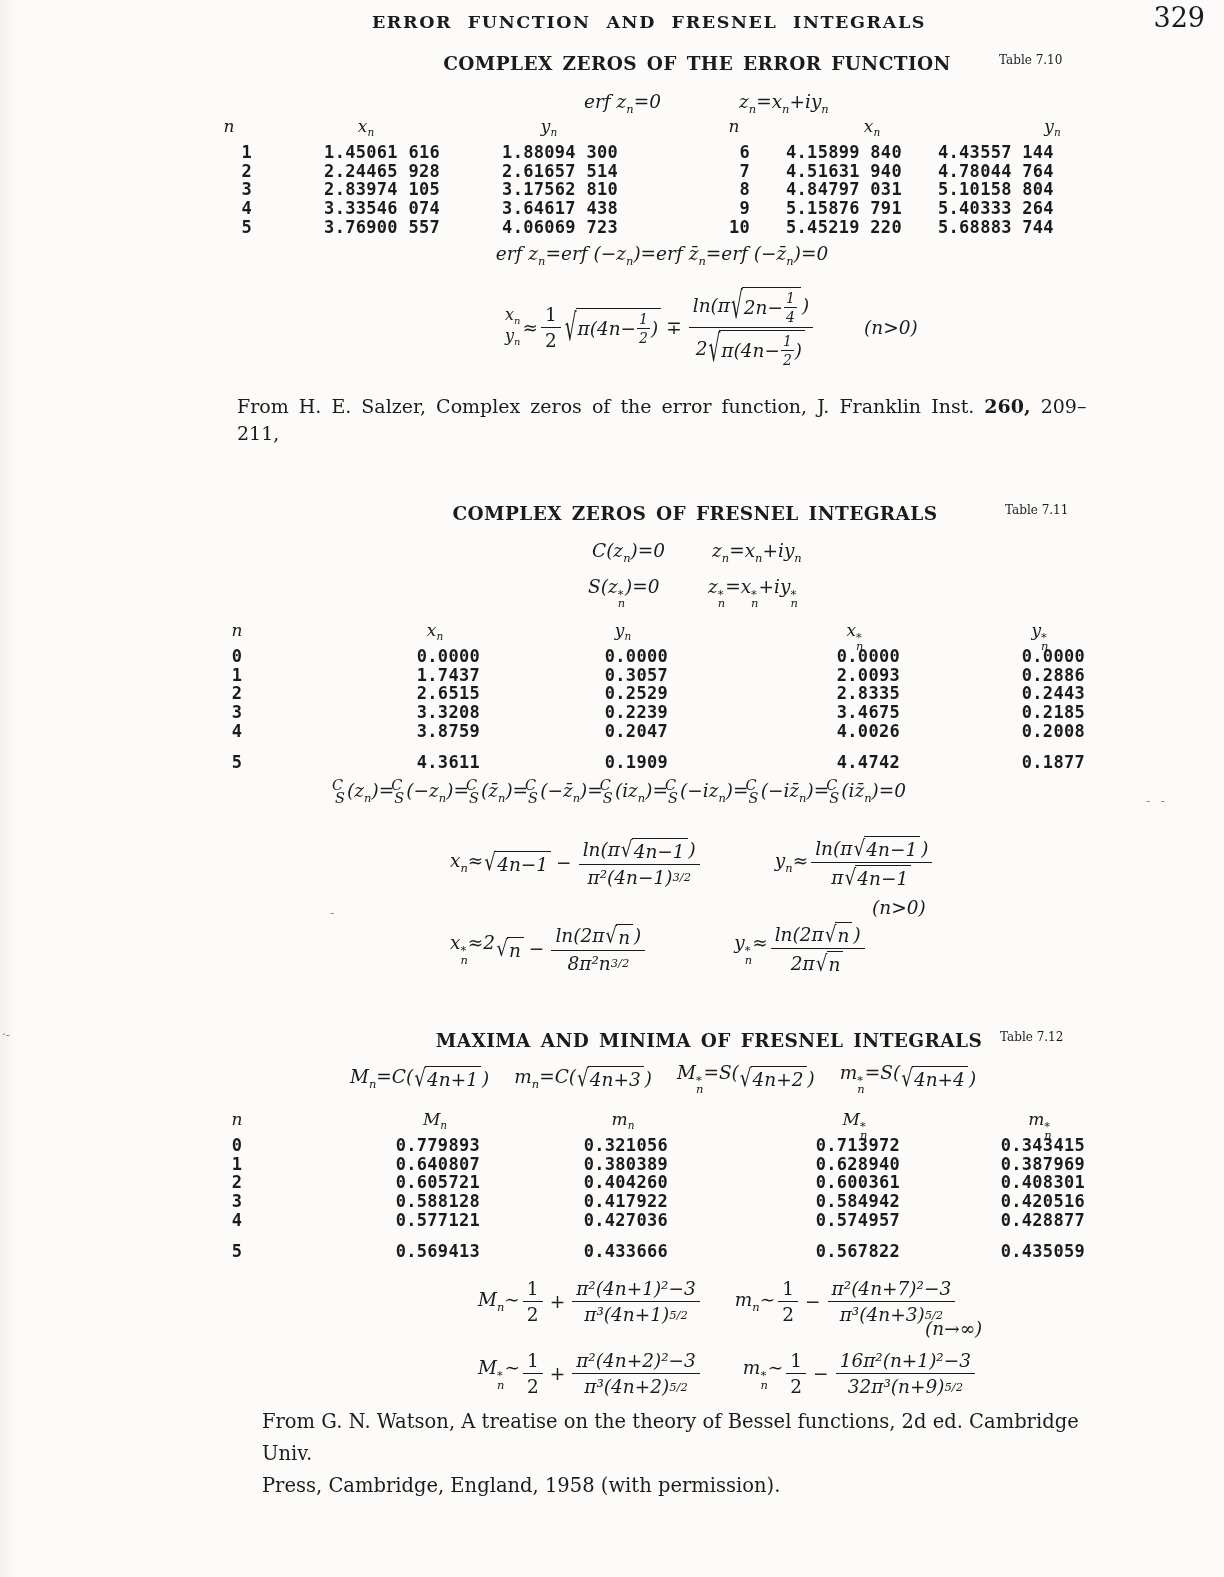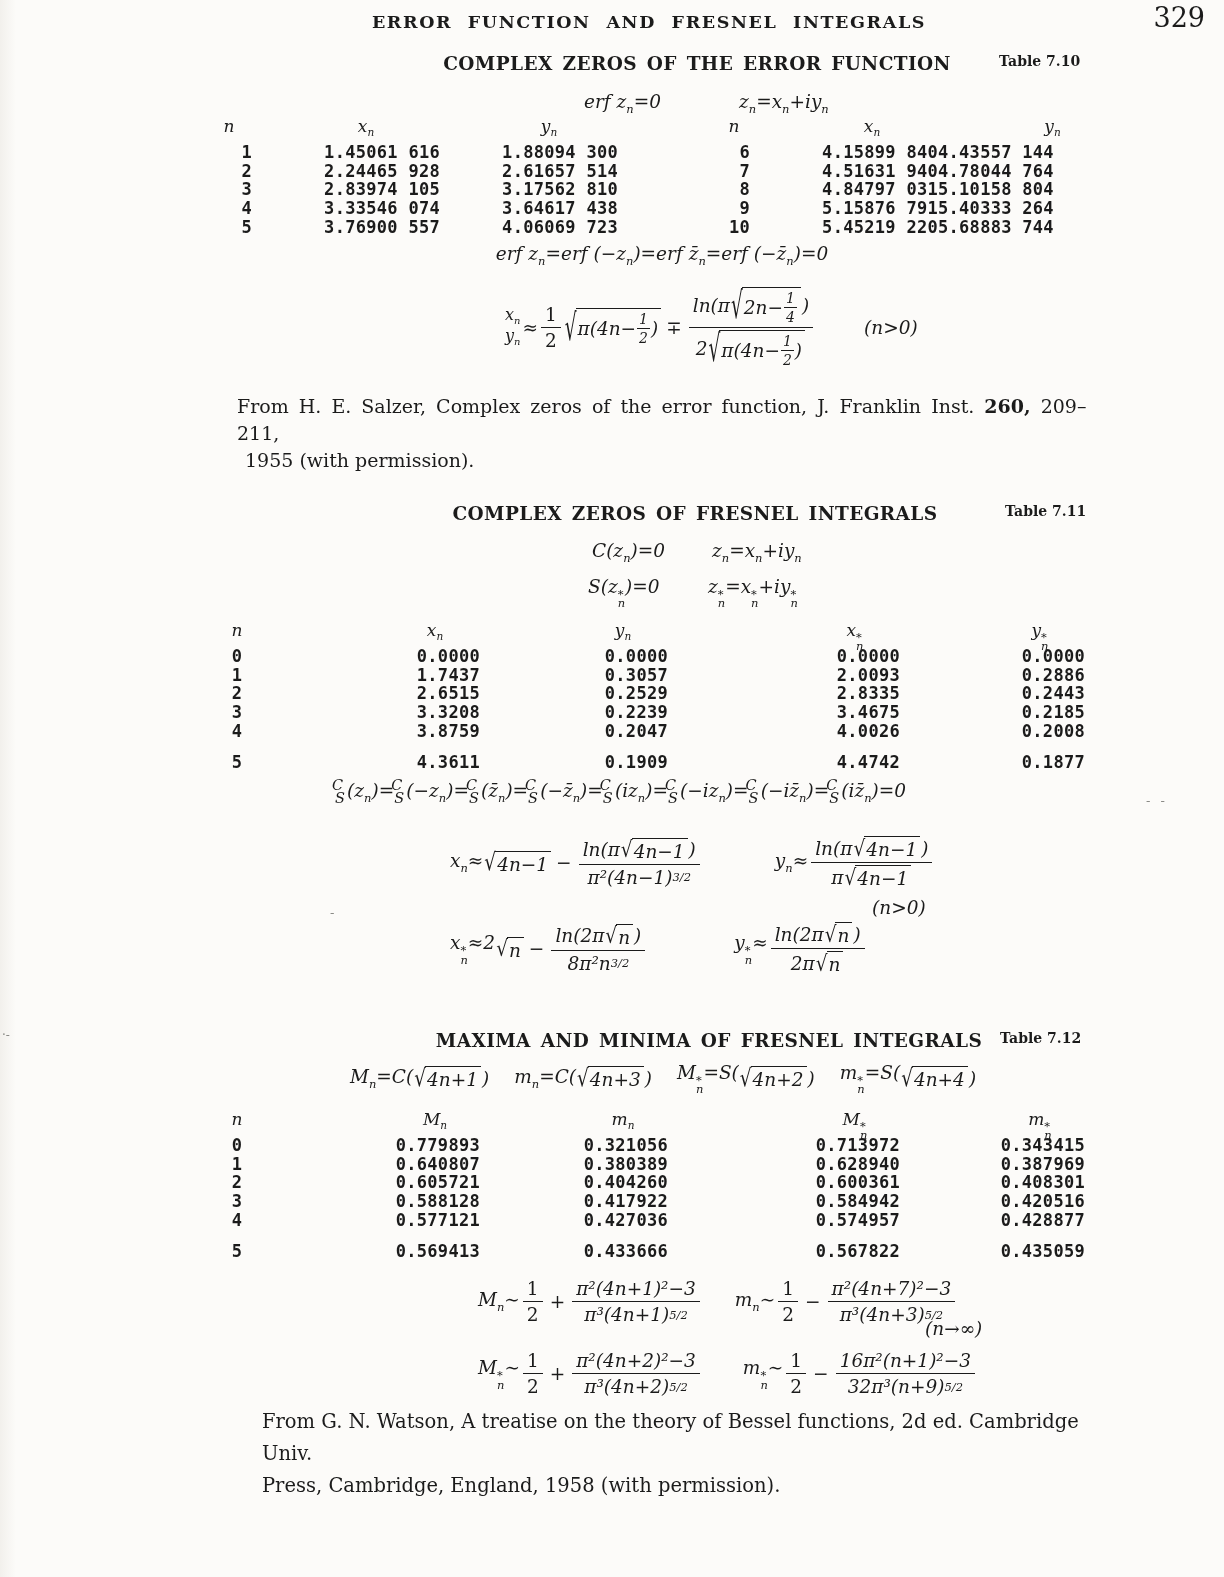--- a/index.html
+++ b/index.html
@@ -4,38 +4,38 @@
 <style>
   html,body{margin:0;padding:0;background:#e8e6e2}
   #page{position:relative;width:1224px;height:1577px;margin:0 auto;
         background:linear-gradient(90deg,#f2f0ec 0,#fcfbf9 16px,#fcfbf9 100%);
         color:#1b1b1b;font-family:"DejaVu Serif","DejaVu Sans",serif;overflow:hidden}
   .abs{position:absolute}
   .ctr{text-align:center}
   .head{font-weight:bold;font-size:17.5px;letter-spacing:1.6px;word-spacing:8px}
   .pageno{font-size:27px}
   .title{font-weight:bold;font-size:18.5px;letter-spacing:.4px;word-spacing:3px}
-  .tlabel{font-weight:bold;font-size:14px}
+  .tlabel{font-weight:normal;font-size:12px}
   .eq{font-size:18.5px}
   .mi{font-style:italic}
   sub{font-size:.62em;font-style:italic}
   sup{font-size:.62em;font-style:italic}
   .mono{font-family:"DejaVu Sans Mono","Liberation Mono",monospace;font-weight:bold;
         font-size:17px;letter-spacing:.3px;font-style:normal}
   .credit{font-size:19px;line-height:27px}
   
   .trow{display:flex;height:18.8px;line-height:18.8px;align-items:baseline}
   .th{font-size:17px;margin-bottom:7px}
   .th span{box-sizing:border-box}
   
   .cA{width:46px;margin-left:206px;text-align:right}
   .cB{width:188px;text-align:right}
   .cC{width:178px;text-align:right}
   .cD{width:132px;text-align:right}
-  .cE{width:188px;text-align:right}
+  .cE{width:188px;text-align:center}
   .cF{width:165px;text-align:left}
   .th .cA{text-align:center}
   .th .cB,.th .cC{text-align:center;padding-left:40px}
   .th .cD{text-align:center;padding-left:100px}
   .th .cE{text-align:center;padding-left:56px}
   .th .cF{text-align:center;padding-left:64px}
   
   .c0{width:50px;margin-left:212px;text-align:center}
   .c1{width:110px;margin-left:108px;text-align:right}
   .c2{width:110px;margin-left:78px;text-align:right}
@@ -188,21 +188,20 @@
               <span>)</span>
             </span>
           </span>
         </span>
     </span>
     <span class="mi" style="margin-left:48px">(n&gt;0)</span>
   </div>
 
   <div class="abs credit" style="top:393px;left:237px;width:885px">
     <div style="word-spacing:4px"><span>From H. E. Salzer, Complex zeros of the error function, J. Franklin Inst. </span><b>260,</b><span> 209–211,</span></div>
-    <div style="padding-left:8px">1955 (with permission).</div>
   </div>
 
   <div class="abs title ctr" style="top:503px;left:166px;right:0">COMPLEX ZEROS OF FRESNEL INTEGRALS</div>
   <div class="abs tlabel" style="top:503px;left:1005px">Table 7.11</div>
 
   <div class="abs eq mi" style="top:540px;left:592px"><span>C(z</span><sub>n</sub><span>)=0</span></div>
   <div class="abs eq mi" style="top:540px;left:712px"><span>z</span><sub>n</sub><span>=x</span><sub>n</sub><span>+iy</span><sub>n</sub></div>
   <div class="abs eq mi" style="top:576px;left:588px"><span>S(z</span><span class="ss">
         <span>*</span>
         <span>n</span>

